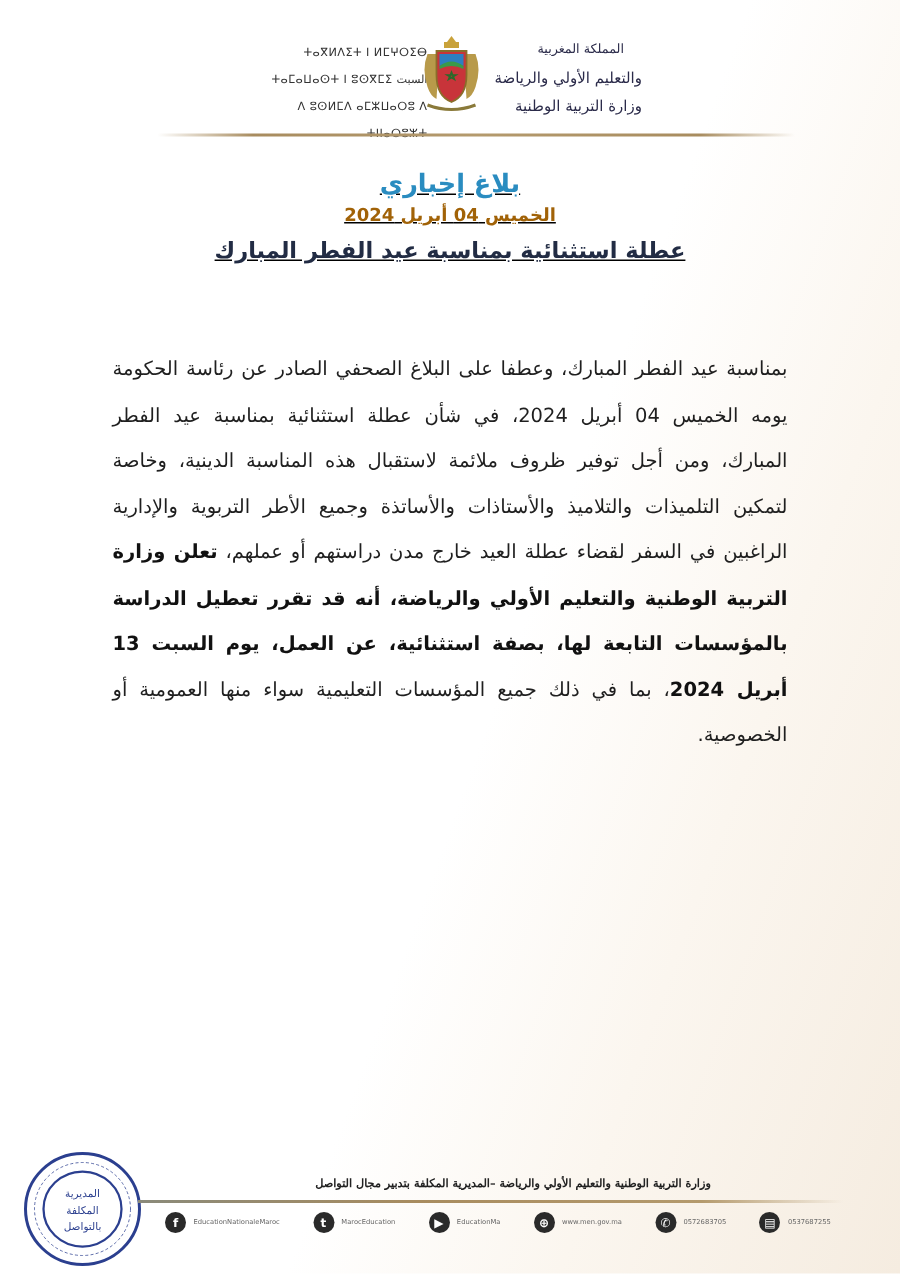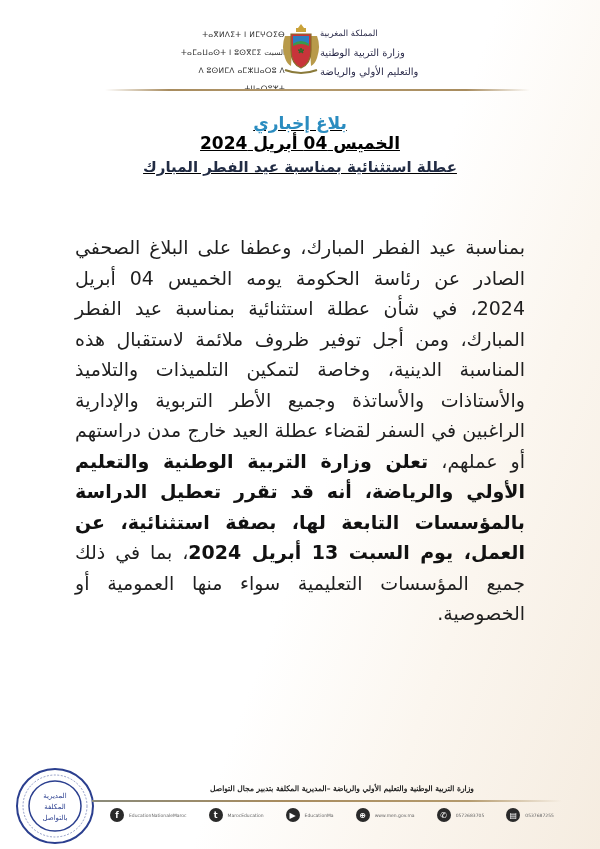--- a/index.html
+++ b/index.html
@@ -4,32 +4,32 @@
 <style>
   html, body { margin:0; padding:0; }
   body {
     width:600px; height:849px; overflow:hidden; position:relative;
     background: linear-gradient(110deg, #ffffff 0%, #ffffff 55%, #fbf6ef 75%, #f5ece0 100%);
     font-family: "DejaVu Sans", sans-serif;
   }
   .header { position:absolute; top:12px; left:0; width:491px; height:70px; }
   .tif { position:absolute; left:175px; top:14px; width:110px; text-align:right;
          font-family:"DejaVu Sans", sans-serif; font-size:7.5px; color:#333; line-height:18px; letter-spacing:0.3px; }
-  .ar-head { position:absolute; left:320px; top:12px; width:108px; text-align:left; direction:rtl;
+  .ar-head { position:absolute; left:320px; top:12px; width:108px; text-align:right; direction:rtl;
          font-family:"DejaVu Serif", serif; font-size:10px; color:#2b2b4a; line-height:19px; }
   .ar-head div:first-child { font-size:8.5px; margin-right:12px; }
   .emblem { position:absolute; left:279px; top:10px; width:44px; height:56px; }
   .divider-top { position:absolute; left:105px; top:89px; width:425px; height:2px;
         background: linear-gradient(90deg, rgba(170,145,100,0) 0%, #a88c5f 15%, #b49a6d 50%, #a88c5f 85%, rgba(170,145,100,0) 100%); }
   .title-block { position:absolute; top:112px; left:0; width:600px; text-align:center; direction:rtl;text-decoration:underline; }
   .t1 { font-family:"DejaVu Sans", sans-serif; font-size:17px; color:#2a8cc0; font-weight:bold; line-height:22px; }
-  .t2 { font-family:"DejaVu Sans", sans-serif; font-size:17px; color:#000000; font-weight:bold; line-height:18px; margin-top:0px; }
+  .t2 { font-family:"DejaVu Sans", sans-serif; font-size:12px; color:#a16207; font-weight:bold; line-height:18px; margin-top:0px; }
   .t3 { font-family:"DejaVu Sans", sans-serif; font-size:15px; color:#222c44; font-weight:bold; line-height:26px; margin-top:2px; }
   .body-text { position:absolute; top:232px; left:75px; width:450px; direction:rtl; text-align:justify;
-       font-family:"DejaVu Sans", sans-serif; font-size:19px; color:#1f1f1f; line-height:30.5px; }
+       font-family:"DejaVu Sans", sans-serif; font-size:13px; color:#1f1f1f; line-height:30.5px; }
   .body-text b { font-weight:bold; color:#111; }
   .stamp { position:absolute; left:14px; top:766px; width:82px; height:80px; }
   .footer-title { position:absolute; left:182px; top:784px; width:320px; text-align:center; direction:rtl;
        font-family:"DejaVu Serif", serif; font-size:7.5px; color:#222; font-weight:bold; }
   .divider-bottom { position:absolute; left:92px; top:800px; width:470px; height:2px;
        background: linear-gradient(90deg, #8a8a7a 0%, #a88c5f 40%, #b49a6d 80%, rgba(180,154,109,0) 100%); }
   .socials { position:absolute; left:110px; top:806px; height:18px; display:flex; align-items:center; }
   .soc { display:flex; align-items:center; margin-right:22px; }
   .soc-icon { width:14px; height:14px; border-radius:50%; background:#2a2a2a; color:#fff; font-size:8px;
        display:flex; align-items:center; justify-content:center; font-family:"DejaVu Sans", sans-serif; font-weight:bold; }
@@ -50,22 +50,22 @@
     <path d="M6 14 q-4 10 0 22 q2 6 6 8 l2-30 z" fill="#b89a4a"></path>
     <path d="M38 14 q4 10 0 22 q-2 6 -6 8 l-2-30 z" fill="#b89a4a"></path>
     <path d="M12 12 h20 v16 q0 14 -10 18 q-10 -4 -10 -18 z" fill="#c8343a" stroke="#8a6d2a" stroke-width="1.2"></path>
     <path d="M14 14 h16 v8 q-8 -4 -16 0 z" fill="#2d7fc0"></path>
     <path d="M14 22 q8 -6 16 0 v2 q-8 -4 -16 0 z" fill="#3a9a4a"></path>
     <path d="M22 26 l2 5 -5 -3 h6 l-5 3 z" fill="none" stroke="#2a6a2a" stroke-width="1"></path>
     <path d="M6 48 q16 6 32 0" stroke="#8a7a3a" stroke-width="2" fill="none"></path>
   </svg>
   <div class="ar-head">
     <div>المملكة المغربية</div>
+    <div>والتعليم الأولي والرياضة</div>
     <div>وزارة التربية الوطنية</div>
-    <div>والتعليم الأولي والرياضة</div>
   </div>
 </div>
 
 <div class="divider-top"></div>
 
 <div class="title-block">
   <div class="t1">بلاغ إخباري</div>
   <div class="t2">الخميس 04 أبريل 2024</div>
   <div class="t3">عطلة استثنائية بمناسبة عيد الفطر المبارك</div>
 </div>

